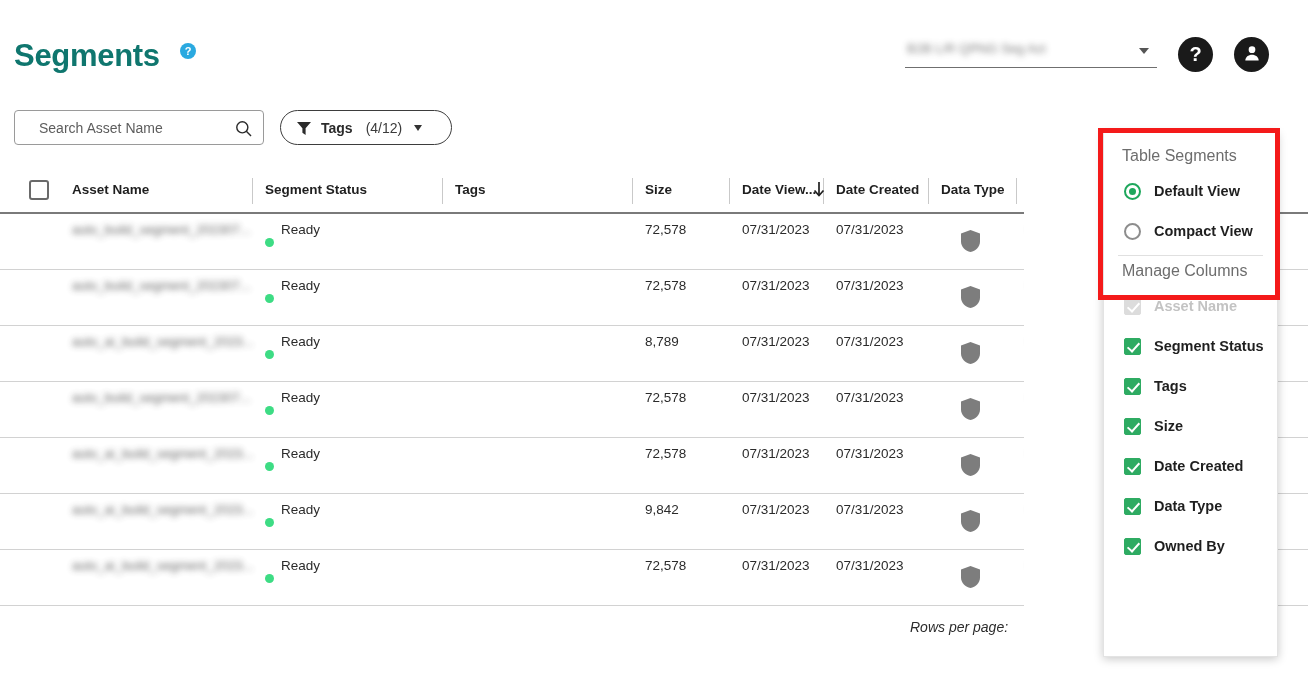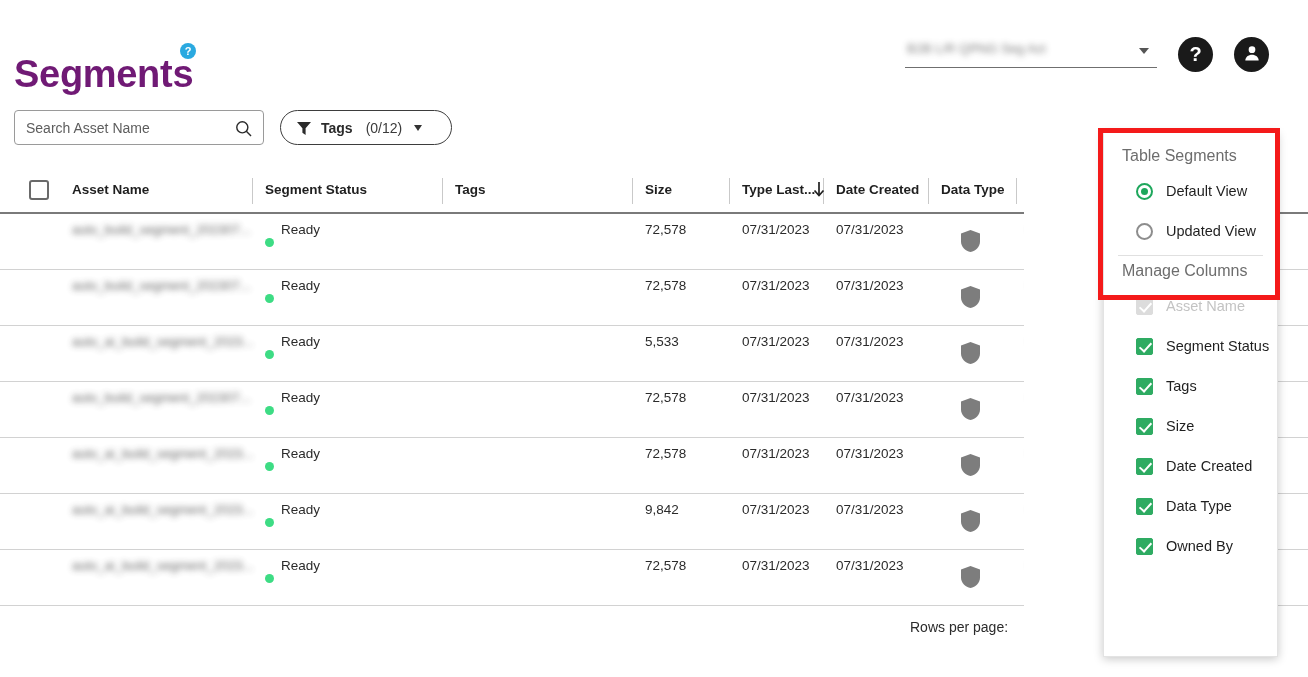--- a/index.html
+++ b/index.html
@@ -6,22 +6,22 @@
   html, body {
     width: 1308px; height: 677px;
     background: #ffffff;
     font-family: "Liberation Sans", sans-serif;
     overflow: hidden;
   }
   #app { position: relative; width: 1308px; height: 677px; background: #fff; }
 
   
   .page-title {
-    position: absolute; left: 14px; top: 53px;
-    font-size: 38px; font-weight: 700; color: #701a75;
+    position: absolute; left: 14px; top: 38px;
+    font-size: 31px; font-weight: 700; color: #0f766e;
     letter-spacing: -0.3px;
   }
   .title-help {
     position: absolute; left: 180px; top: 43px;
     width: 16px; height: 16px; border-radius: 50%;
     background: #2aa9e0; color: #fff;
     font-size: 11px; font-weight: 700; line-height: 16px; text-align: center;
   }
 
   
@@ -55,21 +55,21 @@
   .circle-btn.user svg { width: 20px; height: 20px; fill: #fff; }
 
   
   .search-box {
     position: absolute; left: 14px; top: 110px;
     width: 250px; height: 35px;
     border: 1px solid #9a9a9a; border-radius: 4px;
     background: #fff;
   }
   .search-box input {
-    position: absolute; left: 11px; top: 0;
+    position: absolute; left: 24px; top: 0;
     width: 200px; height: 33px;
     border: 0; outline: none; background: transparent;
     font-family: "Liberation Sans", sans-serif;
     font-size: 14px; color: #3b3b3b;
   }
   .search-box input::placeholder { color: #5d5d5d; }
   .search-icon {
     position: absolute; right: 10px; top: 8px;
     width: 19px; height: 19px;
   }
@@ -148,21 +148,21 @@
   .status-txt { left: 281px; }
   .shield {
     position: absolute; left: 961px; top: 16px;
     width: 19px; height: 22px;
   }
   .shield svg { width: 19px; height: 22px; fill: #7d7d7d; }
 
   
   .rows-per-page {
     position: absolute; left: 910px; top: 619px;
-    font-size: 14px; color: #2b2b2b;
+    font-size: 14px; color: #2b2b2b; font-style: italic;
   }
   .rpp-val { position: absolute; left: 1026px; top: 619px; font-size: 14px; color: #2b2b2b; }
   .rpp-caret {
     position: absolute; left: 1052px; top: 626px; width: 0; height: 0;
     border-left: 5px solid transparent;
     border-right: 5px solid transparent;
     border-top: 6px solid #444;
   }
   .page-indicator {
     position: absolute; left: 1098px; top: 619px; font-size: 14px; color: #2b2b2b;
@@ -176,21 +176,21 @@
     border: 1px solid #e3e3e3;
     box-shadow: 0 2px 9px rgba(0,0,0,.22);
     padding-top: 10px;
     z-index: 20;
   }
   .panel-head {
     margin: 4px 0 6px 18px;
     font-size: 16px; color: #6d6d6d;
   }
   .radio-row, .check-row {
-    display: flex; align-items: center; height: 40px; padding-left: 32px;
+    display: flex; align-items: center; height: 40px; padding-left: 20px; font-weight: bold;
   }
   .radio {
     width: 17px; height: 17px; border-radius: 50%;
     border: 2px solid #8d8d8d; background: #fff;
     flex: 0 0 auto; position: relative;
   }
   .radio.on { border-color: #1ea75c; }
   .radio.on::after {
     content: ""; position: absolute; left: 3px; top: 3px;
     width: 7px; height: 7px; border-radius: 50%; background: #1ea75c;
@@ -261,35 +261,35 @@
     </span>
   </div>
 
   <div class="tags-filter">
     <span class="funnel">
       <svg viewBox="0 0 14 13">
           <polygon points="0,0 14,0 8.6,6.2 8.6,13 5.4,10.8 5.4,6.2"></polygon>
         </svg>
     </span>
     <span class="lbl">Tags</span>
-    <span class="count">(0/12)</span>
+    <span class="count">(4/12)</span>
     <span class="caret2"></span>
   </div>
 
 
   <div class="table-wrap">
     <div class="thead" id="thead">
         <div class="th" style="left: 72px;">Asset Name</div>
         <div class="th" style="left: 265px;">Segment Status</div>
         <div class="th-div" style="left: 252px;"></div>
         <div class="th" style="left: 455px;">Tags</div>
         <div class="th-div" style="left: 442px;"></div>
         <div class="th" style="left: 645px;">Size</div>
         <div class="th-div" style="left: 632px;"></div>
-        <div class="th" style="left: 742px;">Type Last...</div>
+        <div class="th" style="left: 742px;">Date View...</div>
         <div class="th-div" style="left: 729px;"></div>
         <div class="th" style="left: 836px;">Date Created</div>
         <div class="th-div" style="left: 823px;"></div>
         <div class="th" style="left: 941px;">Data Type</div>
         <div class="th-div" style="left: 928px;"></div>
         <div class="th" style="left: 1029px;">Owned By</div>
         <div class="th-div" style="left: 1016px;"></div>
       </div>
     <div id="tbody">
         <div class="row">
@@ -313,21 +313,21 @@
           <div class="cell" style="left: 836px;">07/31/2023</div>
           <div class="shield"><svg viewBox="0 0 19 22">
               <path d="M9.5 0 19 3.5v8C19 17 14.5 21 9.5 22 4.5 21 0 17 0 11.5v-8z"></path>
             </svg></div>
           <div class="cell owner-name" style="left: 1029px;">B2B L/R QPNG Seg Act</div>
         </div>
         <div class="row">
           <div class="cell asset-name" style="left: 72px;">auto_ai_build_segment_2023...</div>
           <div class="status-dot"></div>
           <div class="cell status-txt" style="left: 281px;">Ready</div>
-          <div class="cell" style="left: 645px;">5,533</div>
+          <div class="cell" style="left: 645px;">8,789</div>
           <div class="cell" style="left: 742px;">07/31/2023</div>
           <div class="cell" style="left: 836px;">07/31/2023</div>
           <div class="shield"><svg viewBox="0 0 19 22">
               <path d="M9.5 0 19 3.5v8C19 17 14.5 21 9.5 22 4.5 21 0 17 0 11.5v-8z"></path>
             </svg></div>
           <div class="cell owner-name" style="left: 1029px;">B2B L/R QPNG Seg Act</div>
         </div>
         <div class="row">
           <div class="cell asset-name" style="left: 72px;">auto_build_segment_202307...</div>
           <div class="status-dot"></div>
@@ -396,21 +396,21 @@
 
   <div class="settings-panel">
     <div class="panel-head">Table Segments</div>
     <div id="density-list">
         <div class="radio-row">
           <span class="radio on"></span>
           <span class="radio-lbl">Default View</span>
         </div>
         <div class="radio-row">
           <span class="radio"></span>
-          <span class="radio-lbl">Updated View</span>
+          <span class="radio-lbl">Compact View</span>
         </div>
       </div>
     <div class="panel-divider"></div>
     <div class="panel-head">Manage Columns</div>
     <div id="columns-list">
         <div class="check-row">
           <span class="checkbox disabled"></span>
           <span class="check-lbl dim">Asset Name</span>
         </div>
         <div class="check-row">

